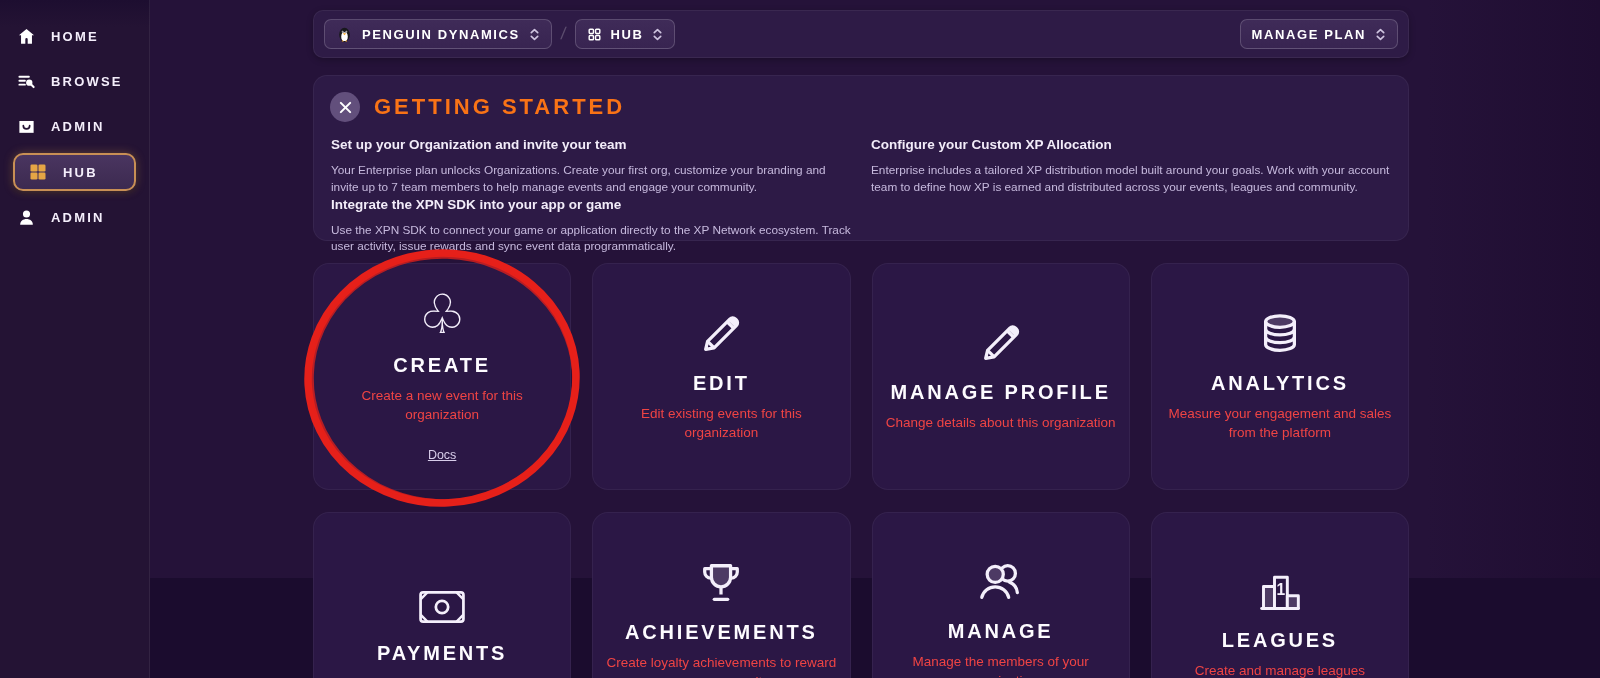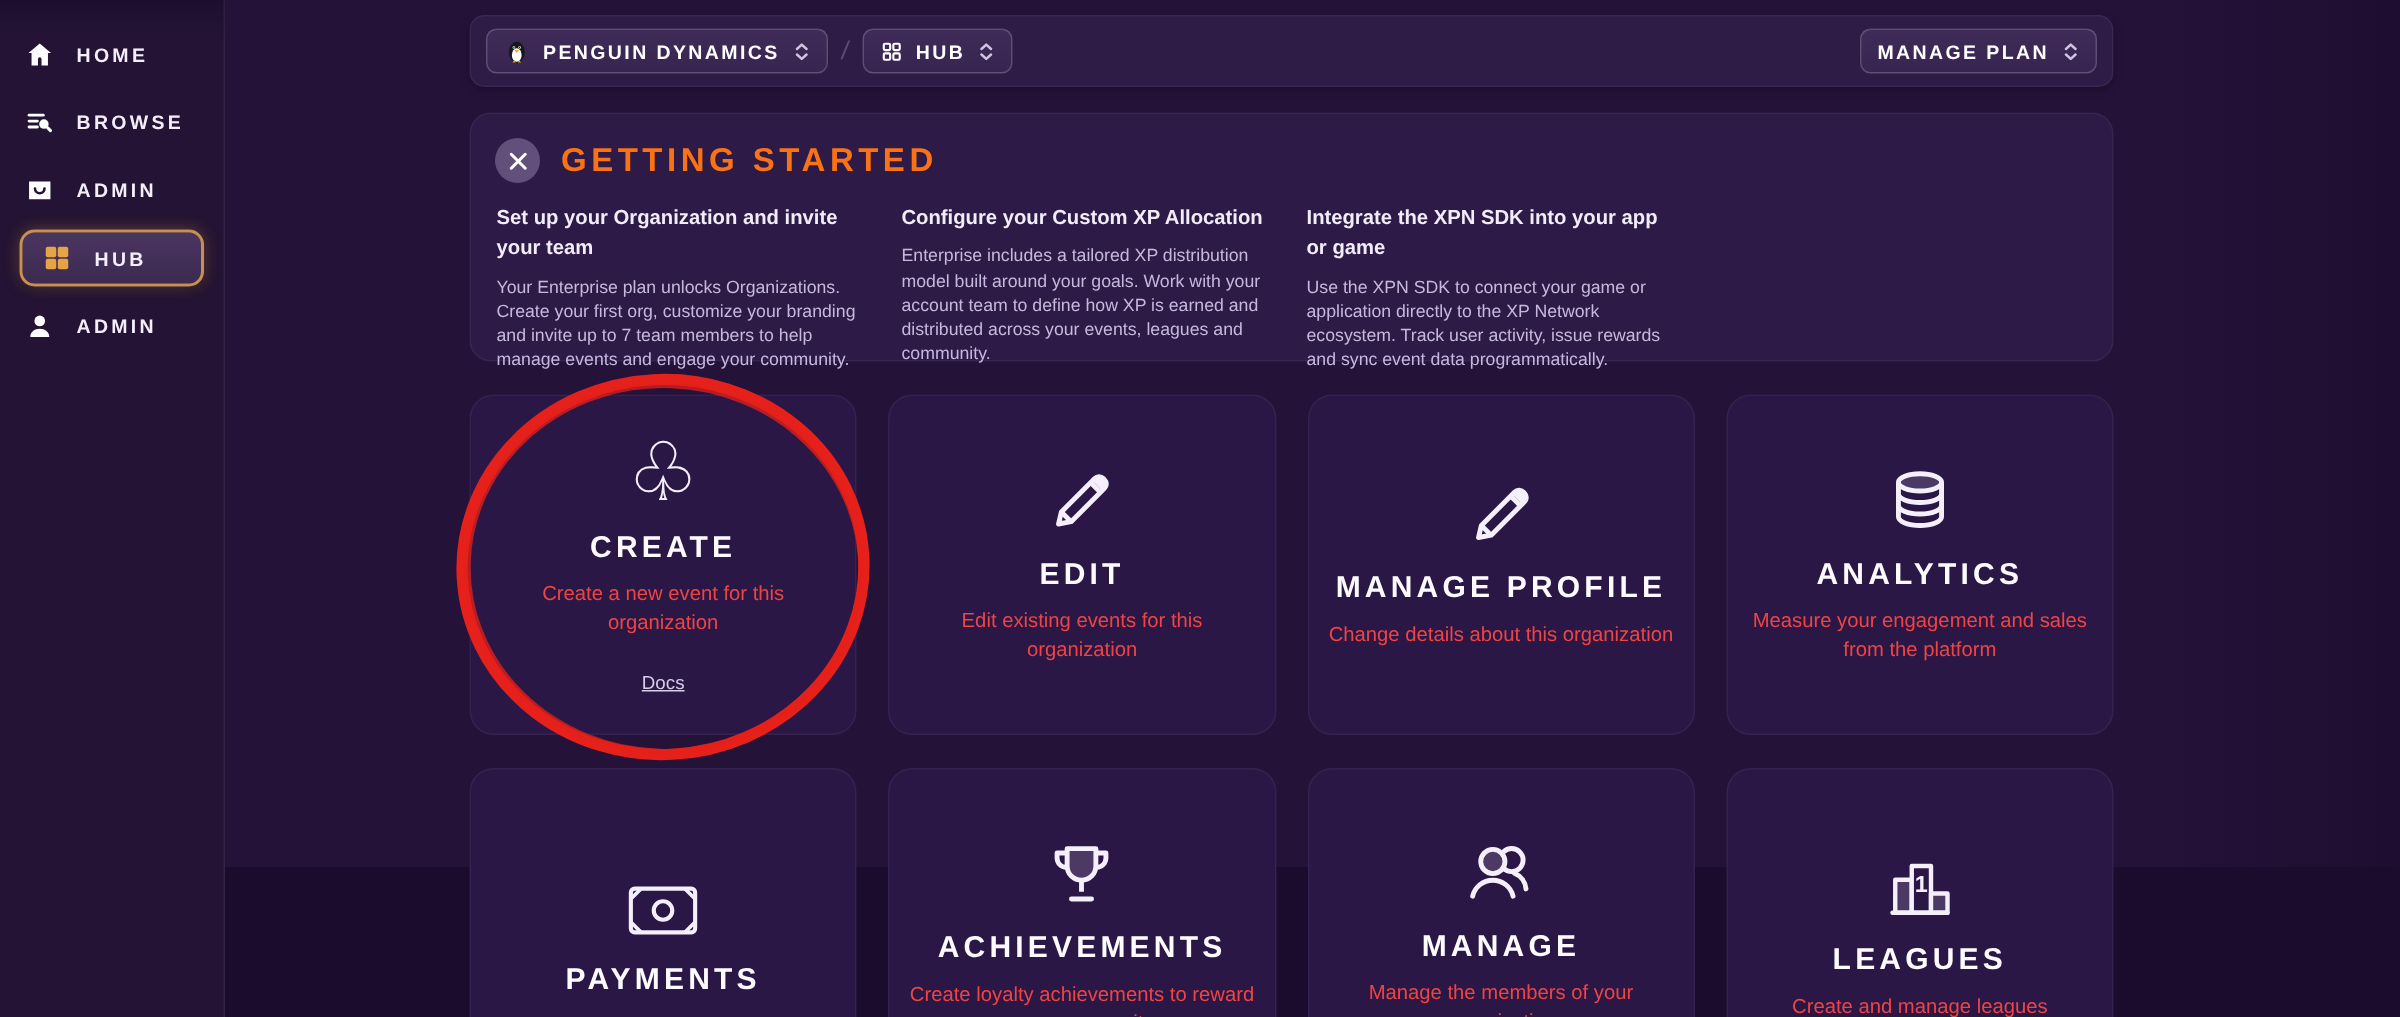--- a/index.html
+++ b/index.html
@@ -62,21 +62,21 @@
     background:#2d1a46; border:1px solid rgba(255,255,255,0.05);
     border-radius:14px; padding:16px 16px 0 16px;
   }
   .panel-head { display:flex; align-items:center; gap:14px; margin-bottom:13px; }
   .close-btn {
     width:30px; height:30px; border-radius:50%;
     background:rgba(165,145,190,0.45);
     display:flex; align-items:center; justify-content:center; cursor:pointer;
   }
   .panel-title { font-size:22px; font-weight:800; letter-spacing:3px; color:#f97316; }
-  .panel-cols { display:grid; grid-template-columns:repeat(4,1fr); column-gap:20px; padding:0 1px; }
+  .panel-cols { display:grid; grid-template-columns:repeat(2,1fr); column-gap:20px; padding:0 1px; }
   .col-h { font-size:13.5px; font-weight:bold; color:#f2ecf9; line-height:1.5; margin-bottom:7px; }
   .col-b { font-size:11.8px; color:#c6b9dd; line-height:1.38; }
 
   
   .grid { margin-top:22px; display:grid; grid-template-columns:repeat(4,1fr); gap:21px; }
   .card {
     height:227px;
     background:#2b1745; border:1px solid rgba(255,255,255,0.05);
     border-radius:16px;
     display:flex; flex-direction:column; align-items:center; justify-content:center;

